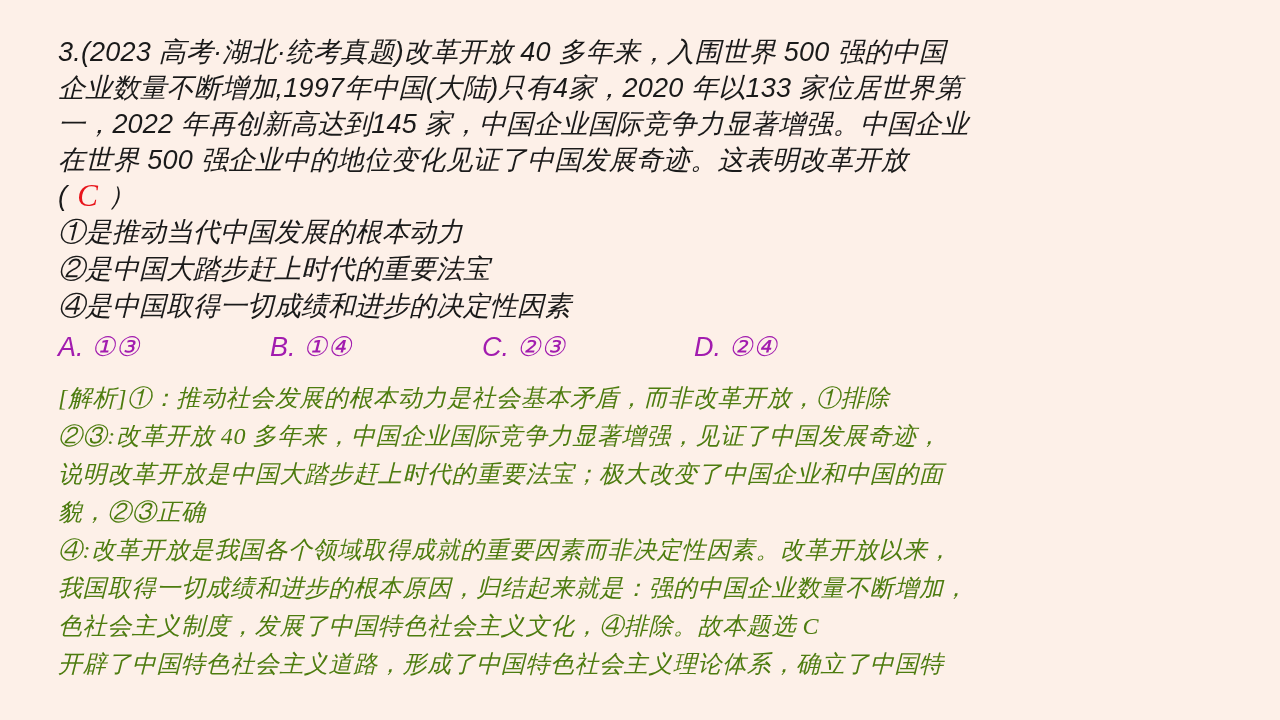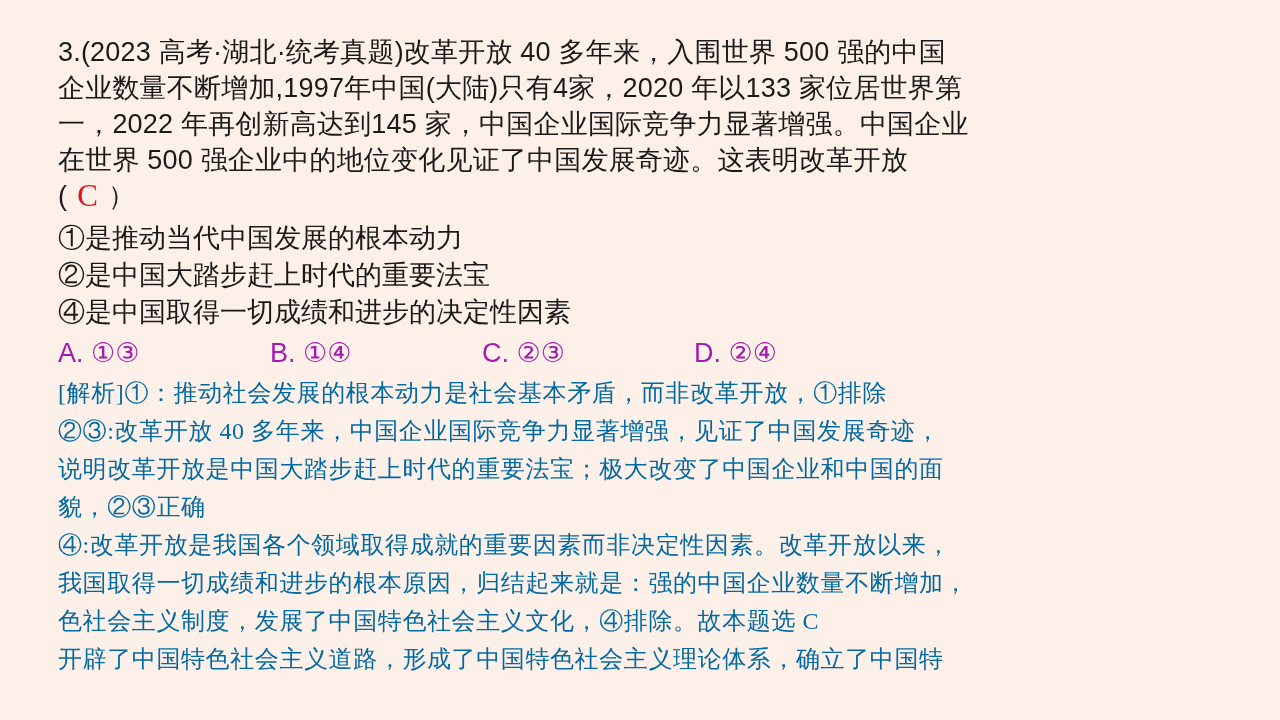--- a/index.html
+++ b/index.html
@@ -13,20 +13,21 @@
     font-family: "Liberation Sans", sans-serif;
     overflow: hidden;
   }
   .page {
     position: relative;
     width: 1033px;
     height: 720px;
     background: #fdf0e8;
     box-sizing: border-box;
     padding: 34px 60px 0 58px;
+    font-style: italic;
   }
   
   .question {
     color: #1a1a1a;
     font-size: 27px;
     line-height: 36px;
     letter-spacing: 0.2px;
     text-align: left;
   }
   .question .stem {
@@ -34,21 +35,21 @@
   }
   .answer-mark {
     color: #e8141b;
     font-size: 31px;
     font-family: "Liberation Serif", serif;
     font-weight: 400;
     padding: 0 10px;
     vertical-align: -1px;
   }
   .options-list {
-    margin-top: 6px;
+    margin-top: 0;
     color: #1a1a1a;
     font-size: 27px;
     line-height: 37px;
   }
   .options-list div {
     white-space: nowrap;
   }
   .choice-row {
     margin-top: 4px;
     display: flex;
@@ -58,22 +59,22 @@
   }
   .choice-row .choice {
     width: 212px;
     white-space: nowrap;
   }
   .choice-row .choice:last-child {
     width: auto;
   }
   
   .explanation {
-    margin-top: 3px;
-    color: #0369a1;
+    margin-top: 14px;
+    color: #4d7c0f;
     font-family: "Liberation Serif", serif;
     font-size: 24px;
     line-height: 38px;
     letter-spacing: 0.6px;
     text-align: left;
   }
   .explanation p {
     margin: 0;
   }
   .exp-tag {

